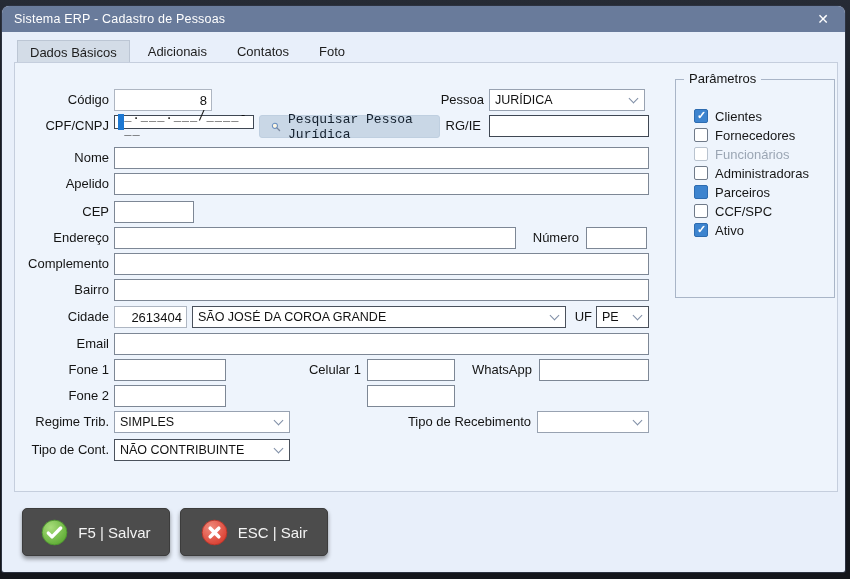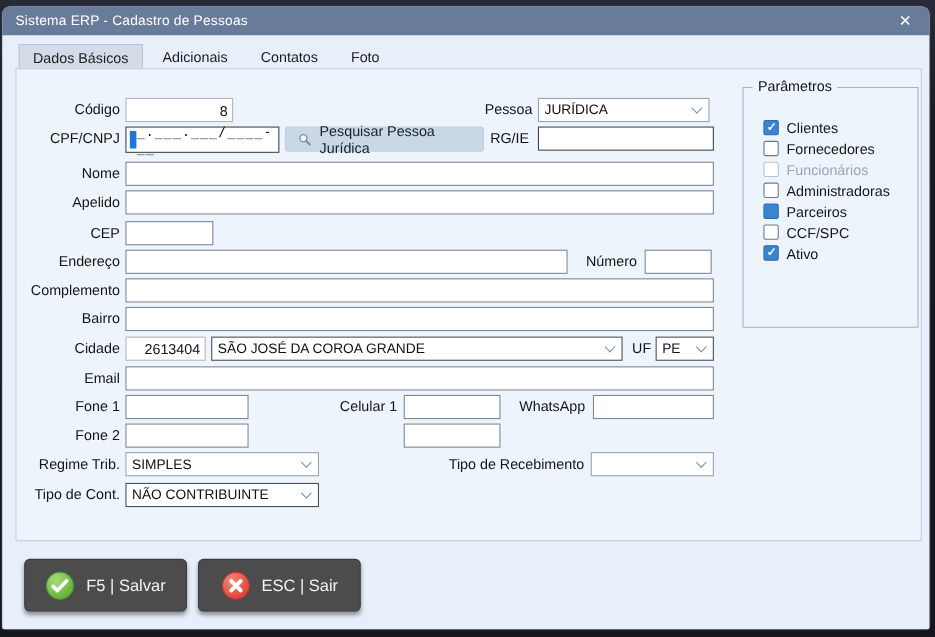--- a/index.html
+++ b/index.html
@@ -35,28 +35,28 @@
   .inp.lite  { border-color:#aeb6c2; }
   .inp.focus { border-color:#3f4753; }
 
   .combo { position:absolute; height:22px; border:1px solid #98a2b1; background:#fff;
            display:flex; align-items:center; padding:0 7px 0 5px; cursor:pointer; }
   .combo.dark { border-color:#4a515c; }
   .combo .val { font-size:12.5px; color:#111; white-space:nowrap; overflow:hidden; flex:1; }
   .chev { width:7px; height:7px; border-right:1.5px solid #7f8ea6; border-bottom:1.5px solid #7f8ea6;
           transform:rotate(45deg); margin-top:-4px; flex:none; }
 
-  .mask-field { position:absolute; height:24px; border:1px solid #3f4753; background:#fff;
+  .mask-field { position:absolute; height:14px; border:1px solid #3f4753; background:#fff;
                 display:flex; align-items:center; padding:0 3px;
                 font:12px "DejaVu Sans Mono", monospace; color:#111; letter-spacing:1px; }
   .caret-block { display:inline-block; width:7px; height:16px; background:#1d78d2; margin-right:0px; }
 
   .btn-search { position:absolute; height:23px; background:#c9d7e6; border:1px solid #bfcfe0;
                 border-radius:3px; display:flex; align-items:center; gap:7px; padding:0 11px;
-                font-size:13px; color:#14202e; cursor:pointer; }
+                font-size:13px; color:#14202e; cursor:pointer;font-family:Liberation Mono, monospace; }
 
   
   .groupbox { position:absolute; left:660px; top:16px; width:160px; height:219px;
               border:1px solid #a9b5c7; }
   .groupbox .legend { position:absolute; top:-9px; left:8px; background:#eef4fc;
                       padding:0 5px; font-size:13px; color:#141414; }
   .param-row { position:absolute; left:18px; display:flex; align-items:center; gap:7px;
                height:16px; cursor:pointer;justify-content:flex-end; }
   .cb { width:14px; height:14px; border:1px solid #6f7a89; border-radius:2px; background:#fff;
         position:relative; flex:none; }

